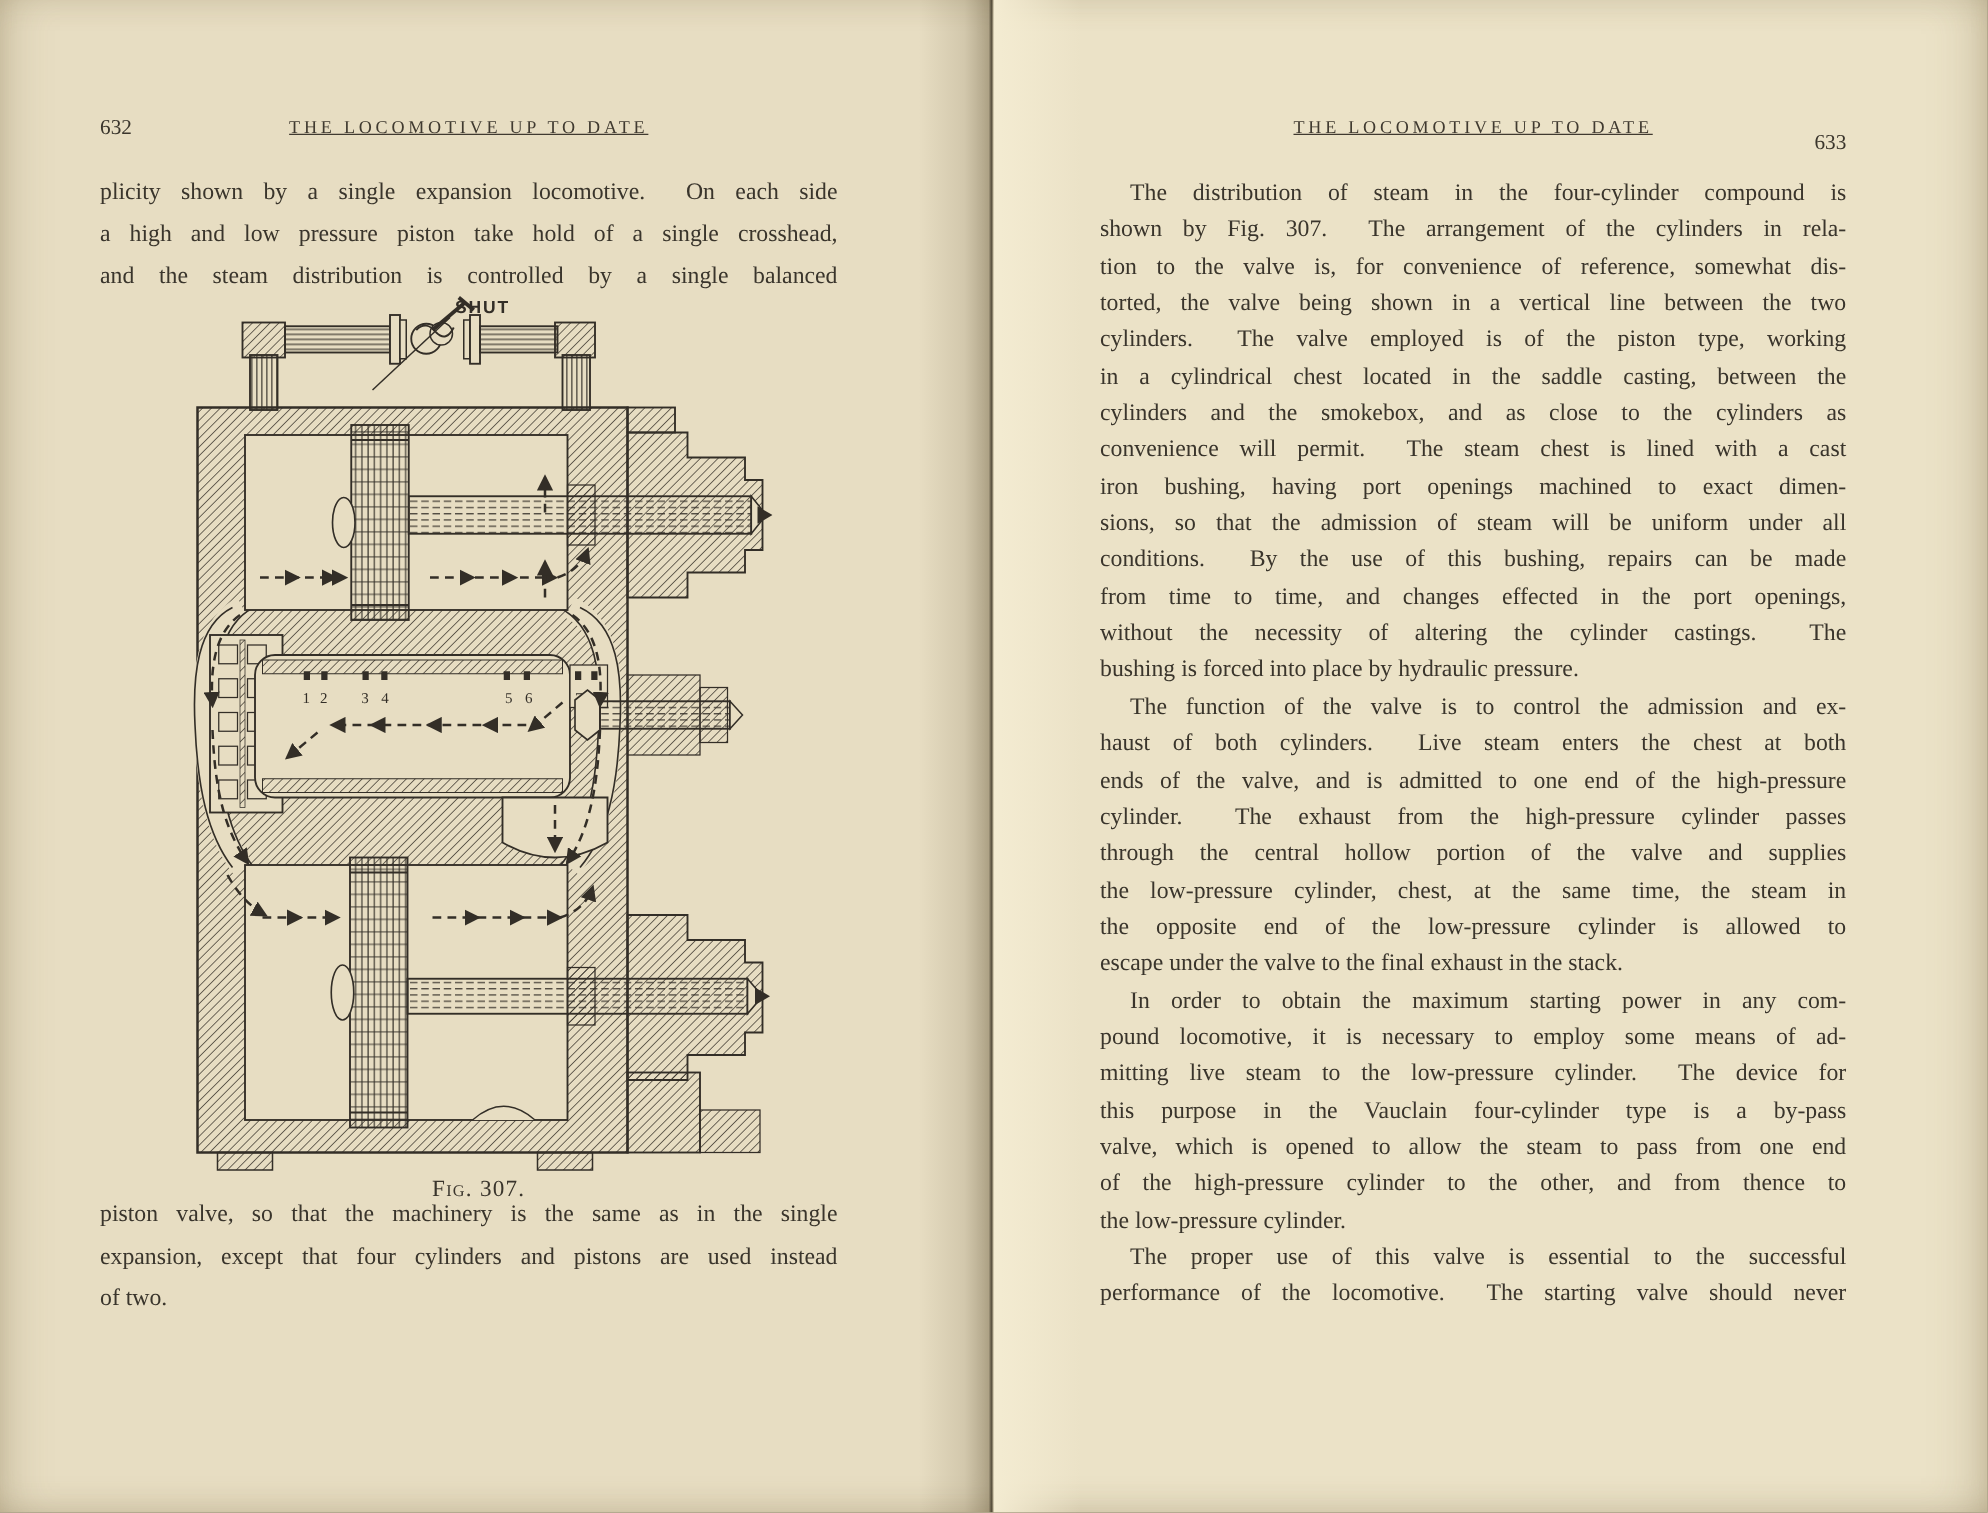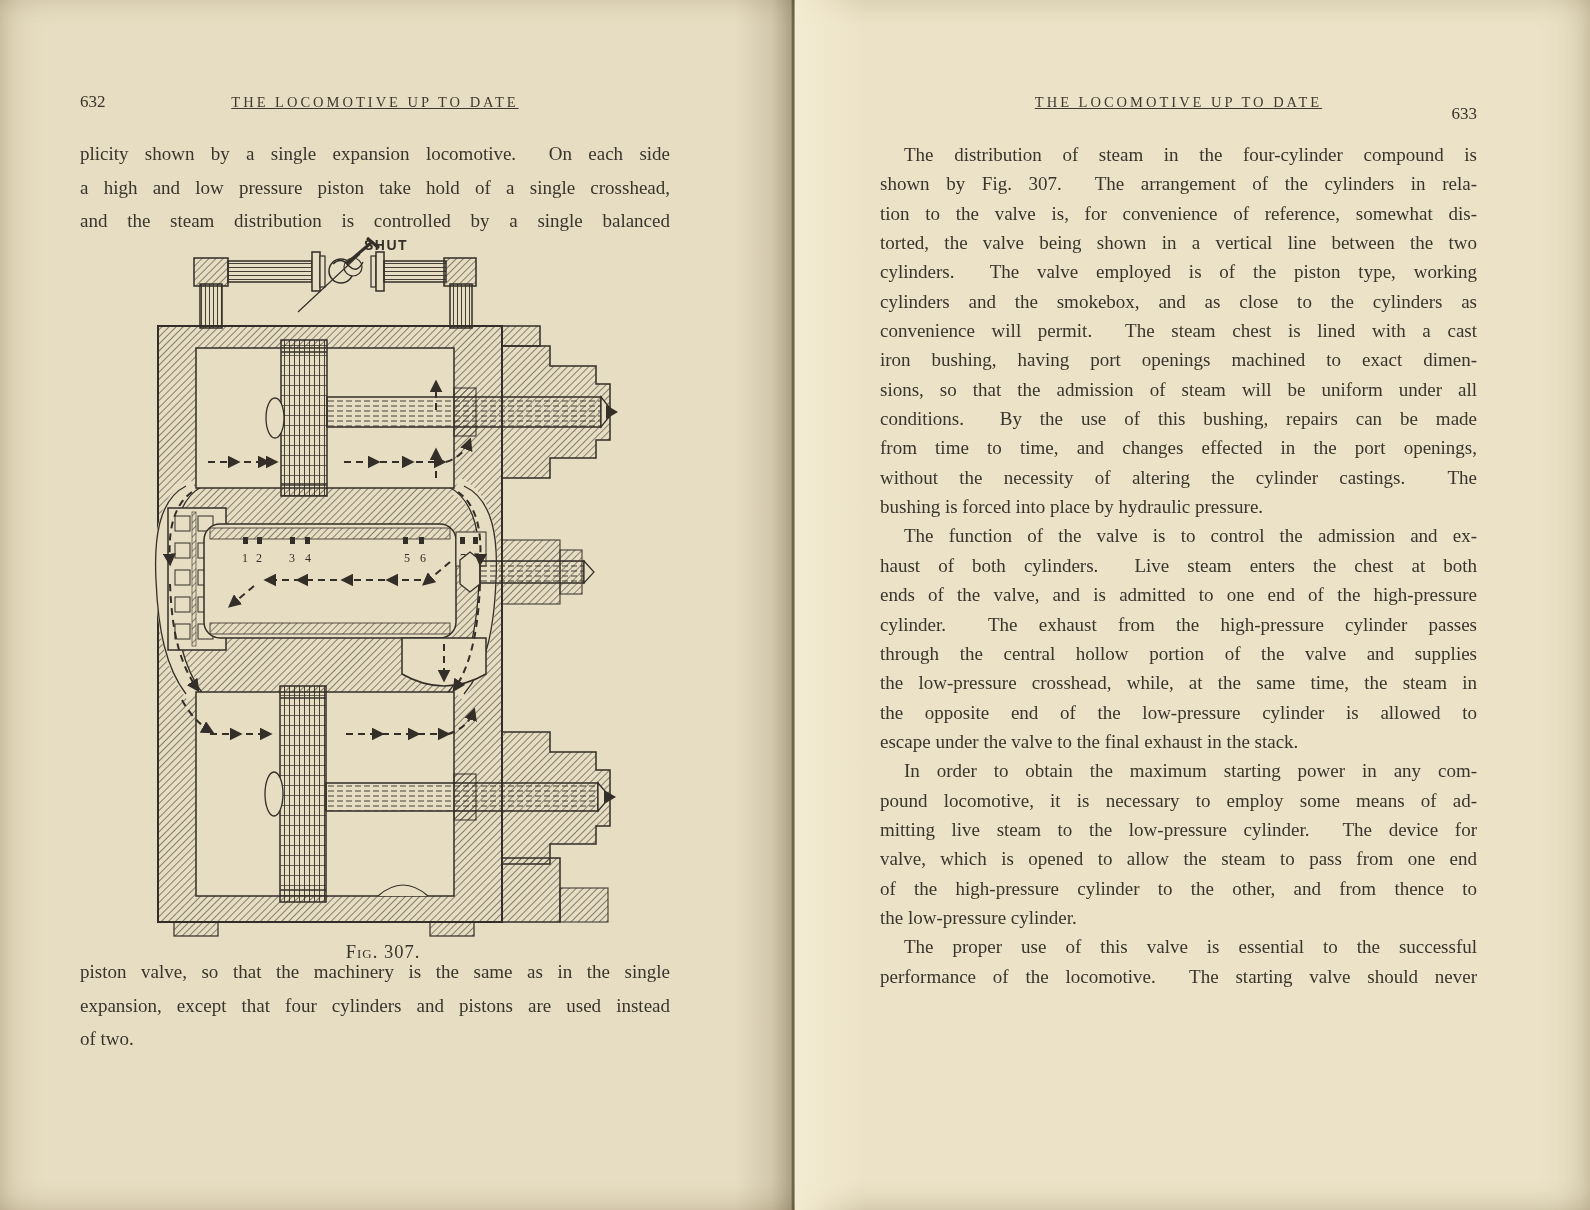--- a/index.html
+++ b/index.html
@@ -232,43 +232,45 @@
       <span class="runhead headR">THE LOCOMOTIVE UP TO DATE</span>
       <span class="pagenum numR">633</span>
     </div>
     <div id="right-text" class="body-text lh-right">
         <div class="para">
           <div class="tline ind">The distribution of steam in the four-cylinder compound is</div>
           <div class="tline">shown by Fig. 307.&nbsp; The arrangement of the cylinders in rela-</div>
           <div class="tline">tion to the valve is, for convenience of reference, somewhat dis-</div>
           <div class="tline">torted, the valve being shown in a vertical line between the two</div>
           <div class="tline">cylinders.&nbsp; The valve employed is of the piston type, working</div>
+          <div class="tline">in a cylindrical chest located in the saddle casting, between the</div>
           <div class="tline">cylinders and the smokebox, and as close to the cylinders as</div>
           <div class="tline">convenience will permit.&nbsp; The steam chest is lined with a cast</div>
           <div class="tline">iron bushing, having port openings machined to exact dimen-</div>
           <div class="tline">sions, so that the admission of steam will be uniform under all</div>
           <div class="tline">conditions.&nbsp; By the use of this bushing, repairs can be made</div>
           <div class="tline">from time to time, and changes effected in the port openings,</div>
           <div class="tline">without the necessity of altering the cylinder castings.&nbsp; The</div>
           <div class="tline flush">bushing is forced into place by hydraulic pressure.</div>
         </div>
         <div class="para">
           <div class="tline ind">The function of the valve is to control the admission and ex-</div>
           <div class="tline">haust of both cylinders.&nbsp; Live steam enters the chest at both</div>
           <div class="tline">ends of the valve, and is admitted to one end of the high-pressure</div>
           <div class="tline">cylinder.&nbsp; The exhaust from the high-pressure cylinder passes</div>
           <div class="tline">through the central hollow portion of the valve and supplies</div>
-          <div class="tline">the low-pressure crosshead, while, at the same time, the steam in</div>
+          <div class="tline">the low-pressure cylinder, chest, at the same time, the steam in</div>
           <div class="tline">the opposite end of the low-pressure cylinder is allowed to</div>
           <div class="tline flush">escape under the valve to the final exhaust in the stack.</div>
         </div>
         <div class="para">
           <div class="tline ind">In order to obtain the maximum starting power in any com-</div>
           <div class="tline">pound locomotive, it is necessary to employ some means of ad-</div>
           <div class="tline">mitting live steam to the low-pressure cylinder.&nbsp; The device for</div>
+          <div class="tline">this purpose in the Vauclain four-cylinder type is a by-pass</div>
           <div class="tline">valve, which is opened to allow the steam to pass from one end</div>
           <div class="tline">of the high-pressure cylinder to the other, and from thence to</div>
           <div class="tline flush">the low-pressure cylinder.</div>
         </div>
         <div class="para">
           <div class="tline ind">The proper use of this valve is essential to the successful</div>
           <div class="tline">performance of the locomotive.&nbsp; The starting valve should never</div>
         </div>
       </div>
   </div>

